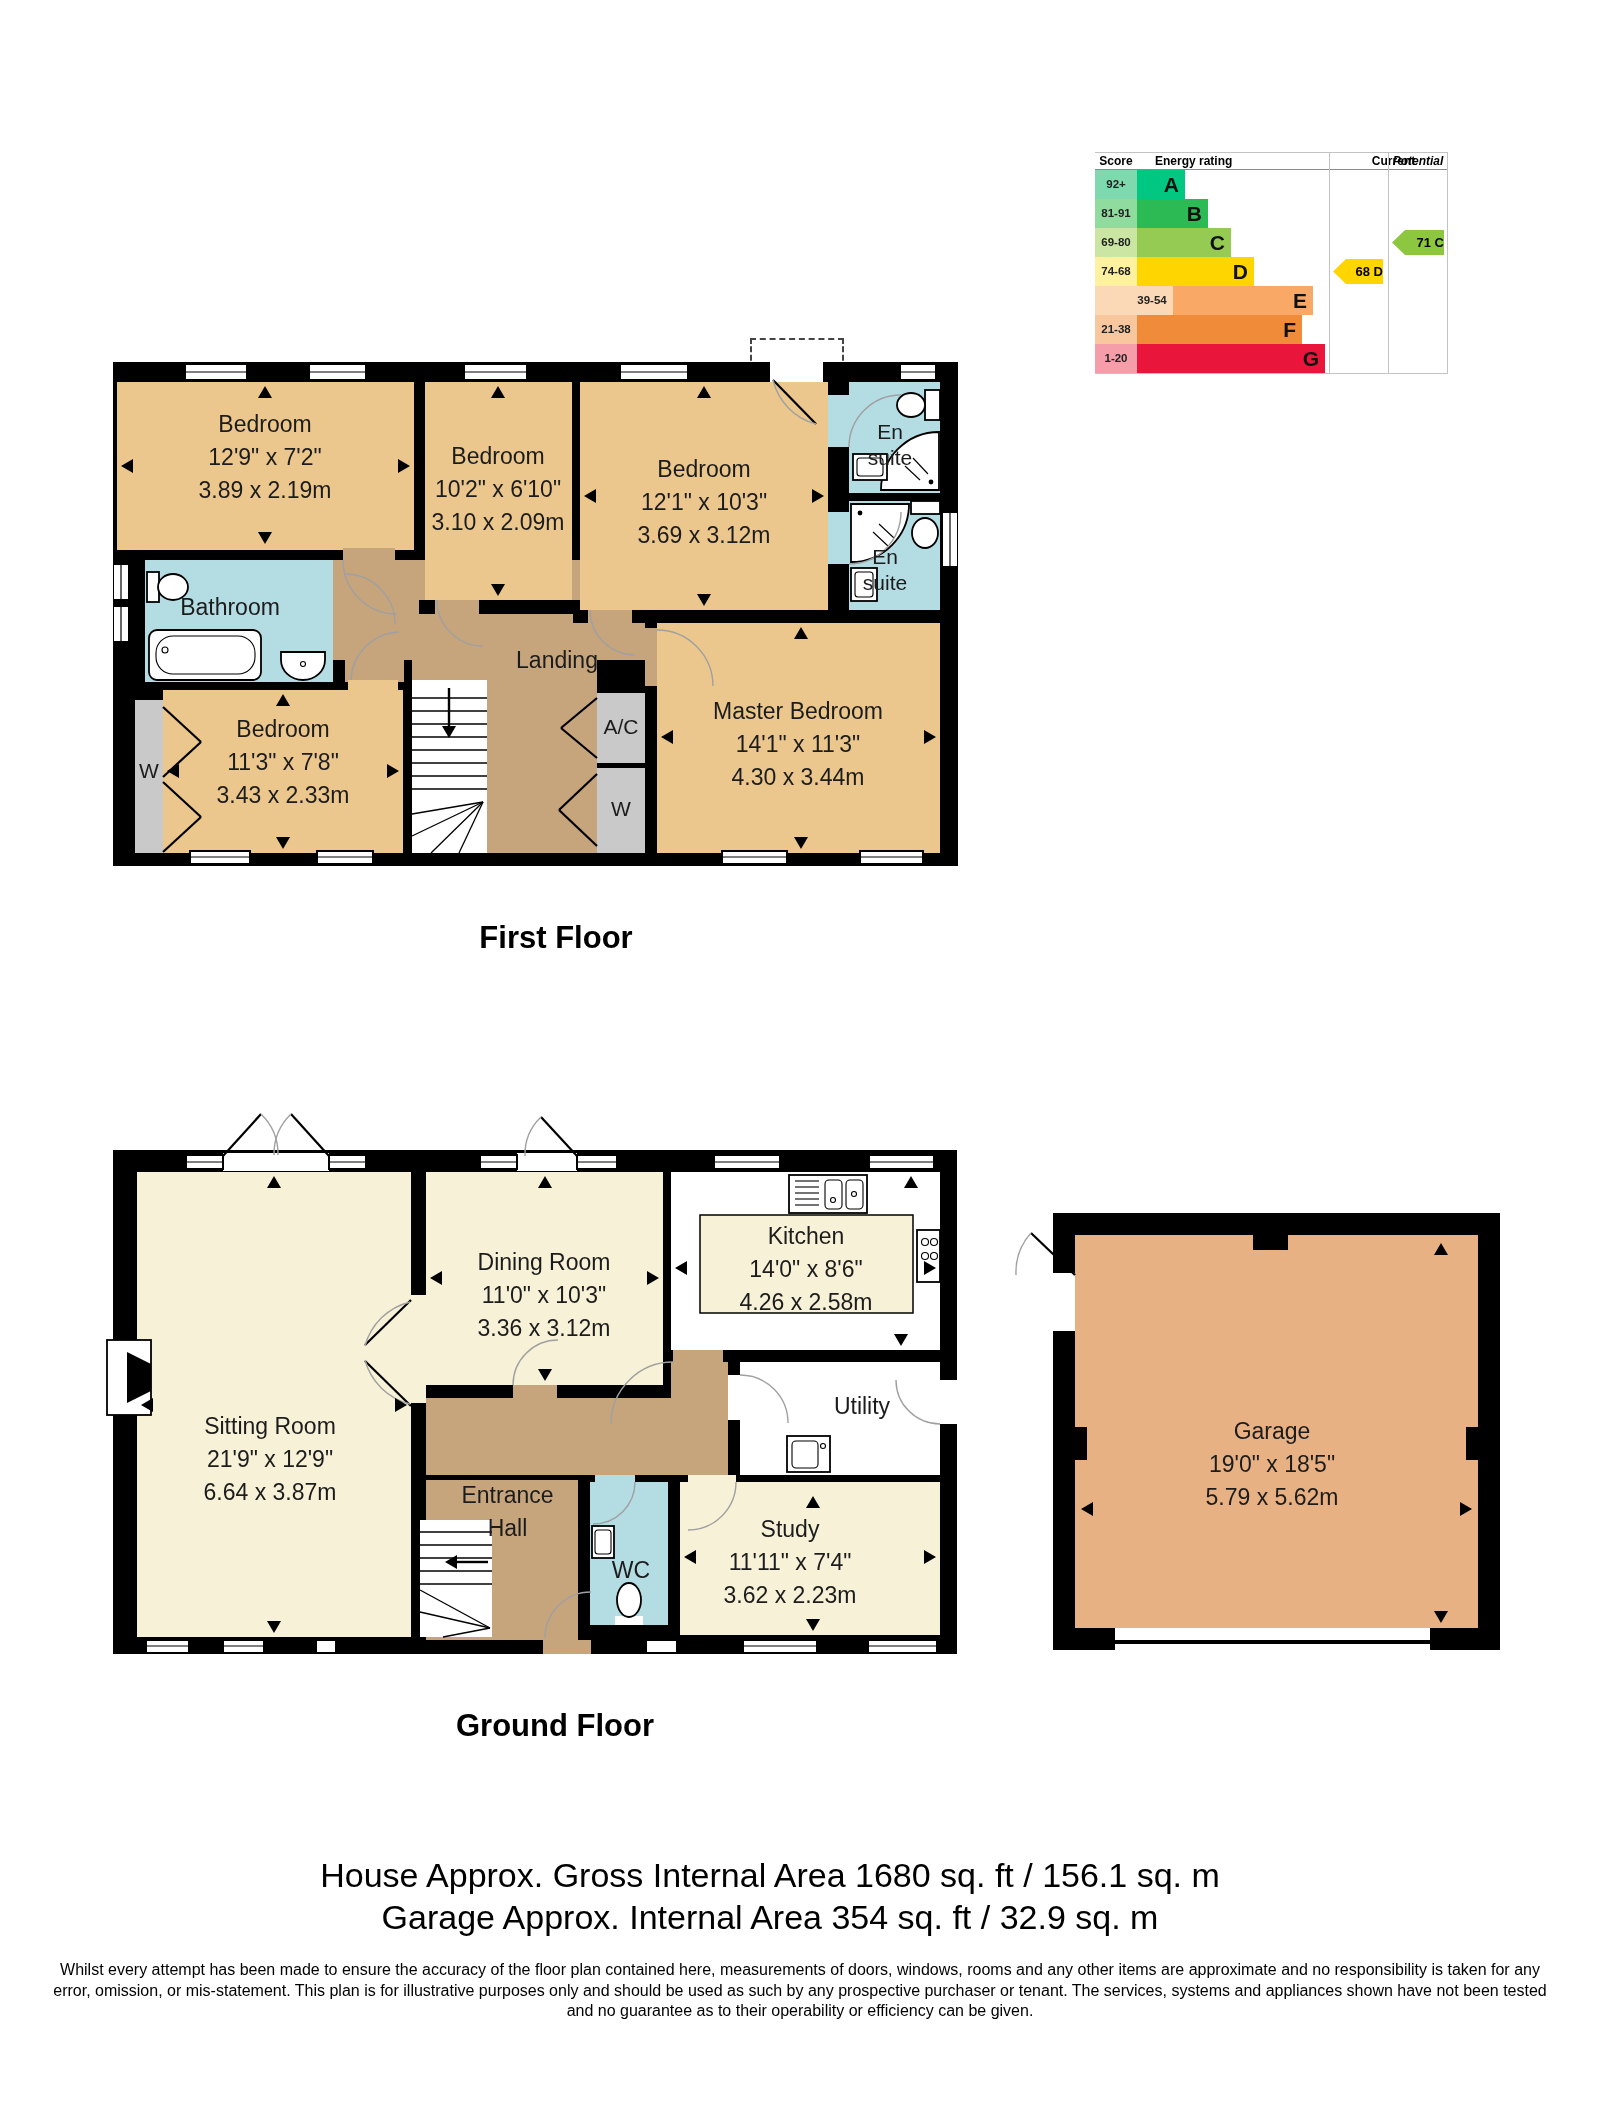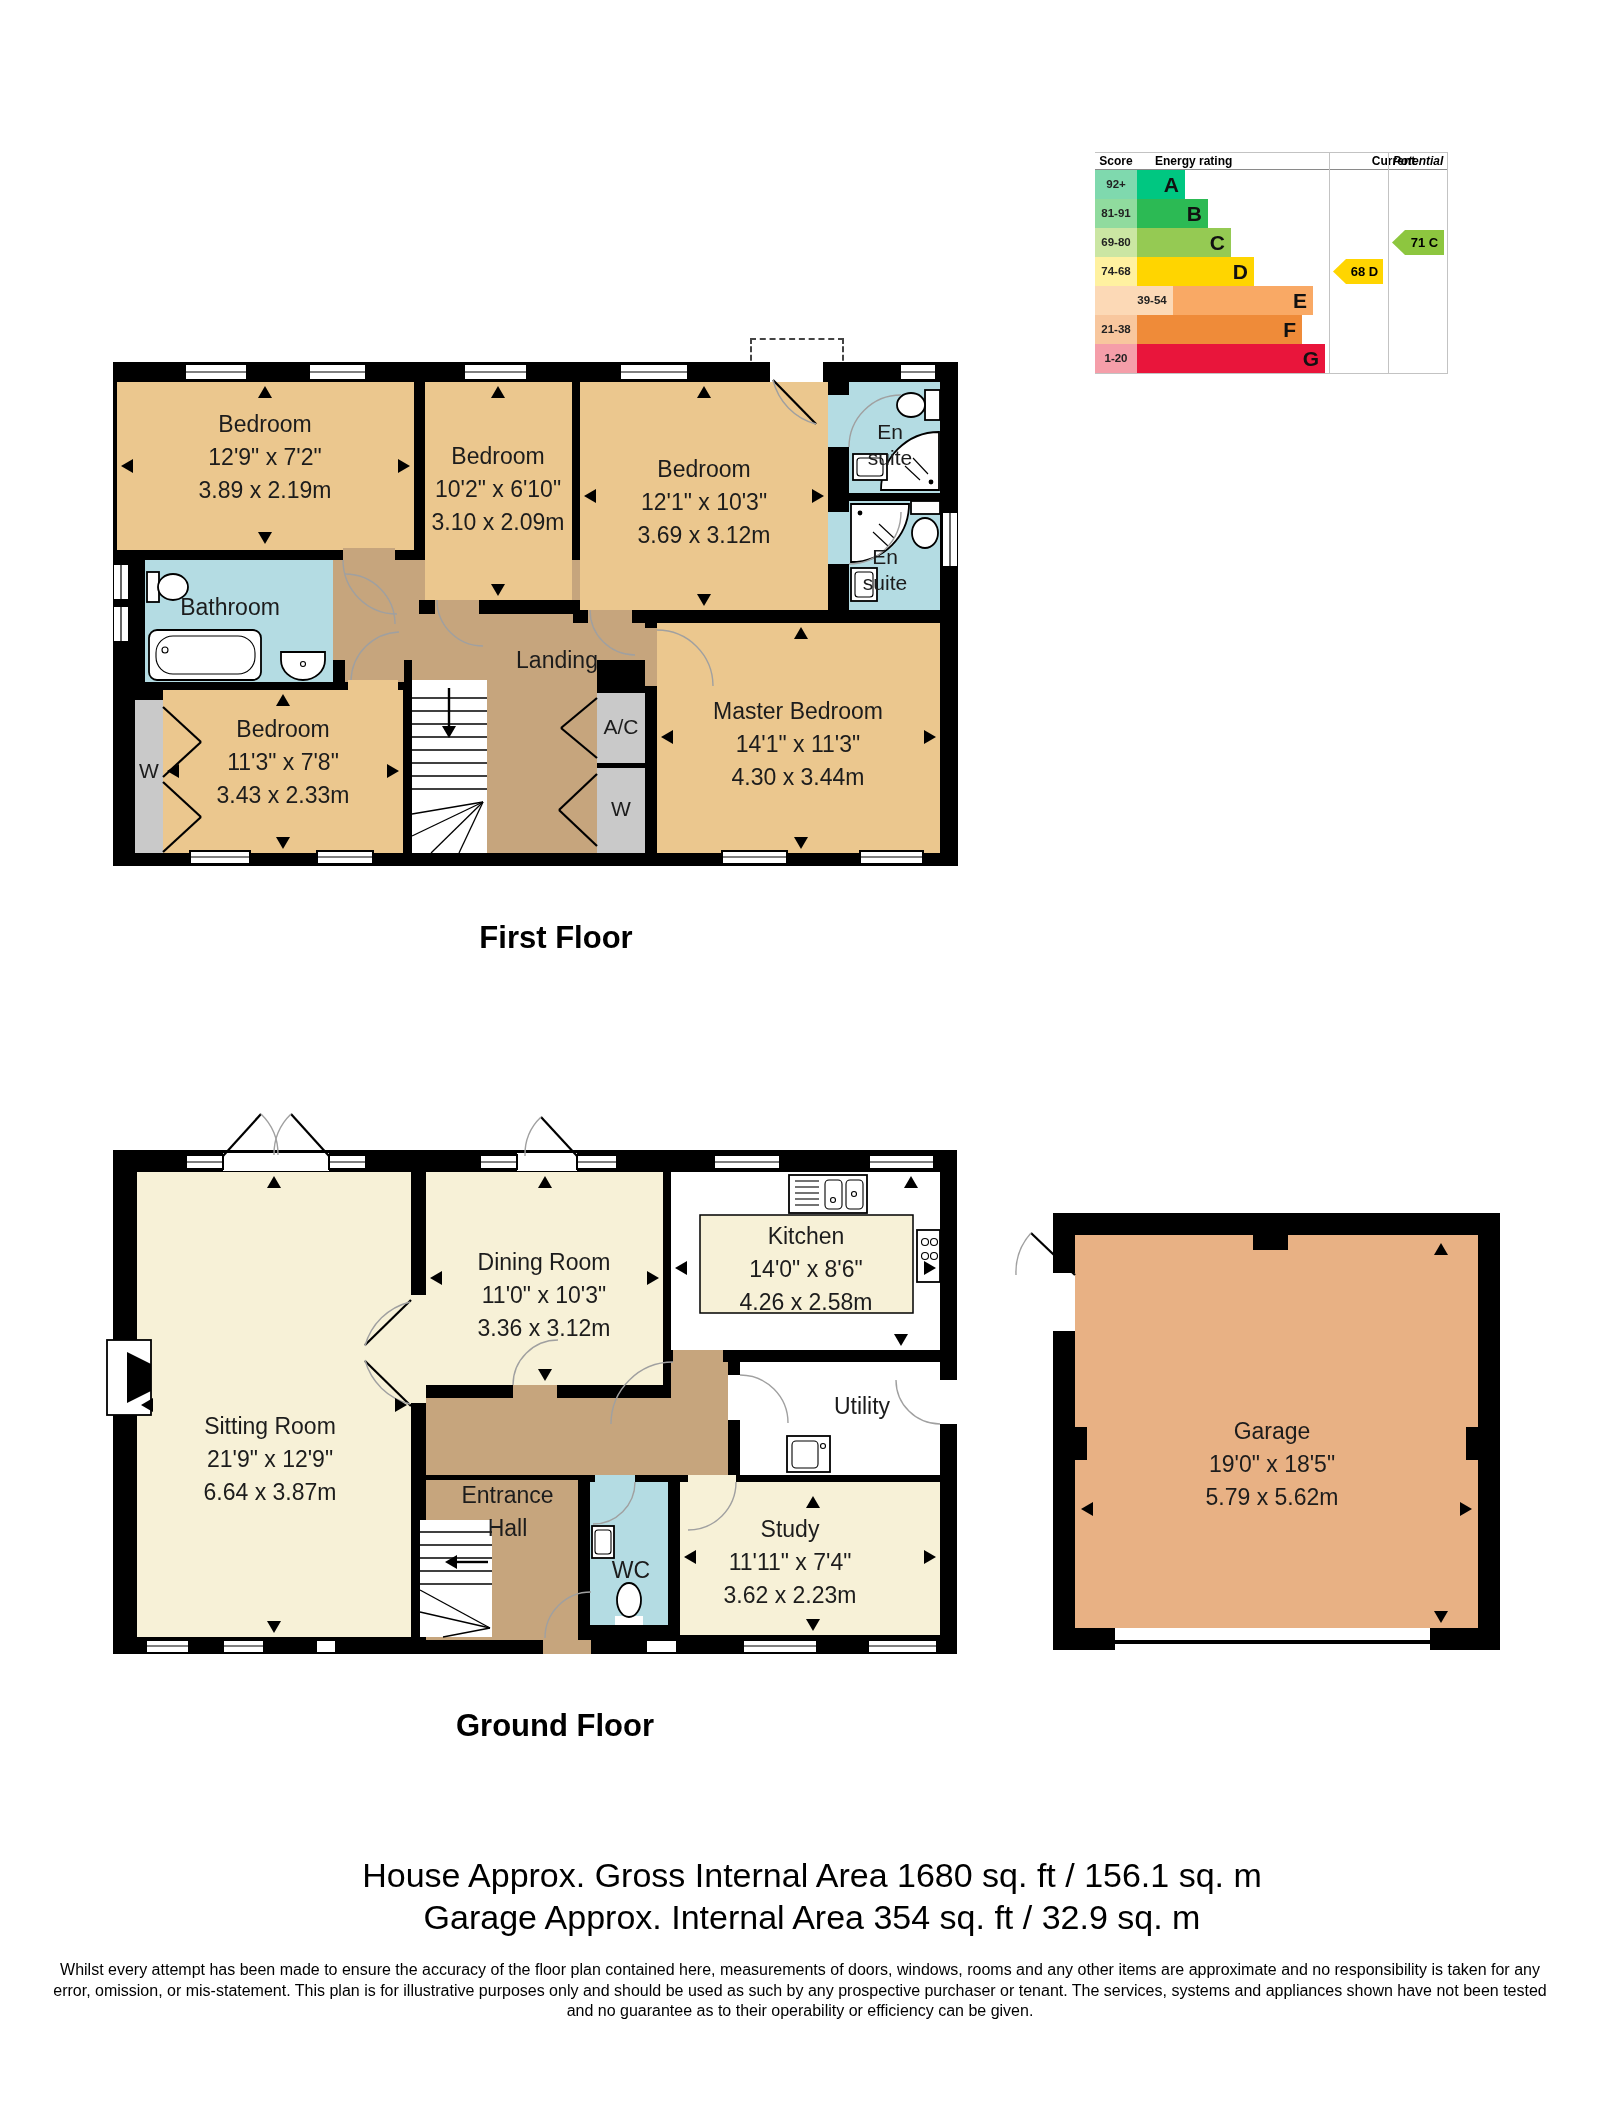--- a/index.html
+++ b/index.html
@@ -22,34 +22,34 @@
   .arc{fill:none;stroke:#a0a0a0;stroke-width:1.4;}
   .leaf{stroke:#000;stroke-width:2.2;fill:none;}
   .stp{stroke:#000;stroke-width:1.3;}
   .tri{fill:#000;}
   
   .rl{position:absolute;text-align:center;font-size:23px;line-height:33px;color:#1c1c1c;}
   .rl-sm{font-size:21px;line-height:26px;}
   .floor-title{position:absolute;text-align:center;font-size:31px;font-weight:bold;color:#000;}
   .dashedbox{position:absolute;border:2px dashed #444;background:#fff;}
   
-  .sumline{position:absolute;left:0;width:1540px;text-align:center;font-size:34px;color:#000;padding-left:42px;}
+  .sumline{position:absolute;left:0;width:1540px;text-align:center;font-size:34px;color:#000;}
   .disclaimer{position:absolute;left:50px;width:1500px;text-align:center;font-size:16px;line-height:20.5px;color:#000;}
   
   .epc{position:absolute;left:1095px;top:152px;width:353px;height:222px;font-family:"Liberation Sans",sans-serif;}
   .epc .line-v{position:absolute;width:1px;top:0;height:221px;background:#c3c3c3;}
   .epc .line-h{position:absolute;left:0;width:353px;height:1px;background:#c3c3c3;}
   .epc-hdr{position:absolute;top:0;height:18px;font-size:12px;font-weight:bold;color:#000;line-height:18px;}
   .epc-hdr-rule{position:absolute;top:17px;left:0;width:353px;height:1px;background:#8a8a8a;}
   .epc-rows{position:absolute;left:0;top:18px;}
   .epc-row{display:flex;height:29px;}
   .epc-score{display:inline-block;width:42px;text-align:center;font-size:11.5px;font-weight:bold;line-height:29px;color:#222;}
   .epc-bar{display:inline-block;height:29px;text-align:right;padding-right:6px;box-sizing:border-box;
            font-size:21px;font-weight:bold;line-height:29px;color:#111;}
-  .epc-arrow{position:absolute;height:25px;line-height:25px;text-align:center;padding-left:13px;box-sizing:border-box;
+  .epc-arrow{position:absolute;height:25px;line-height:25px;text-align:right;padding-left:13px;box-sizing:border-box;
              font-size:13px;font-weight:bold;color:#000;
              clip-path:polygon(0 50%, 13px 0%, 100% 0%, 100% 100%, 13px 100%);}
 </style>
 </head>
 <body>
 
 <div id="page">
 
   <div class="epc">
     <div class="line-h" style="top:0;"></div>

